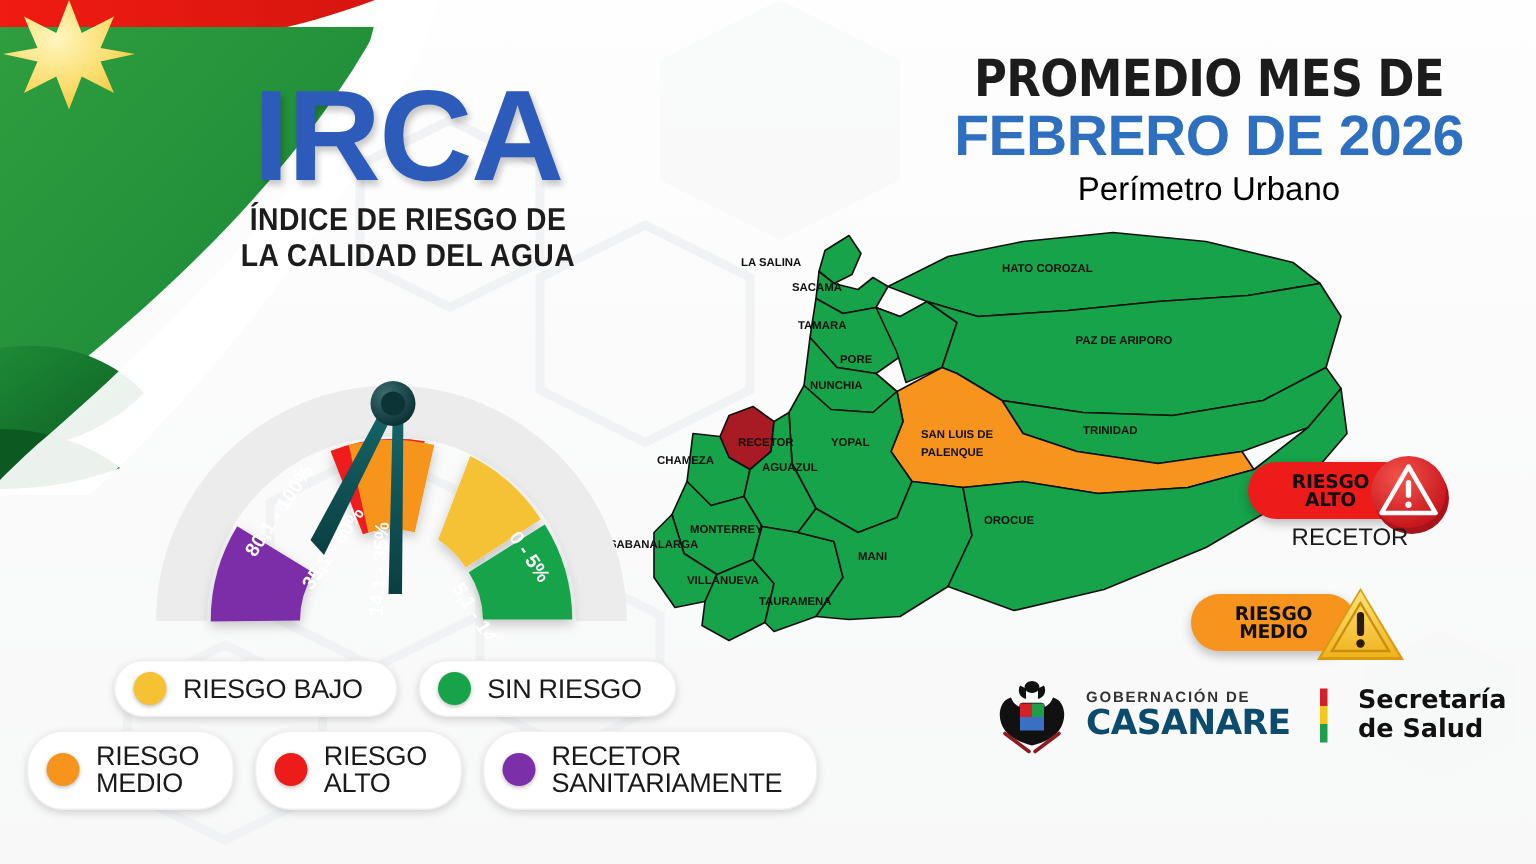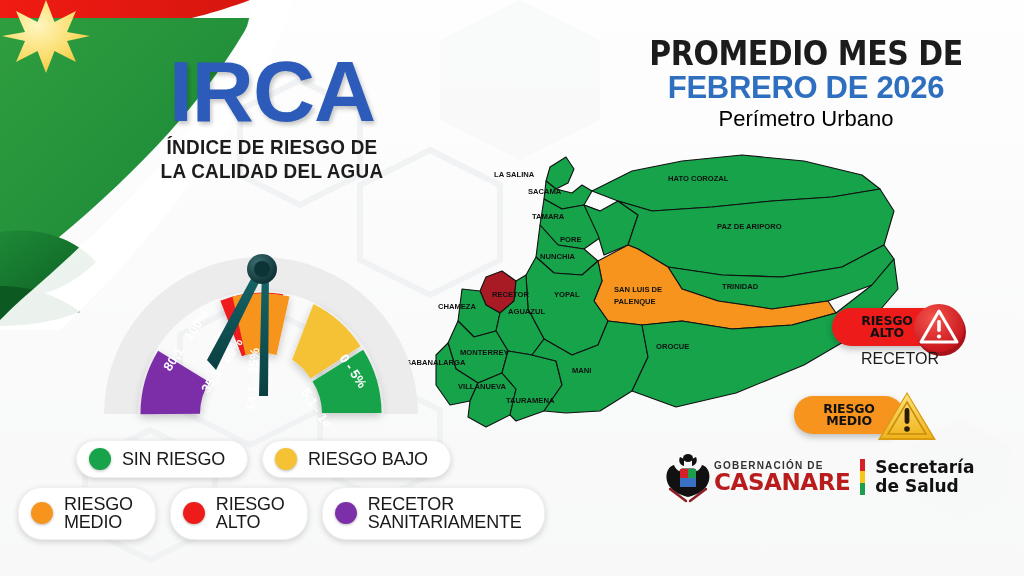--- a/index.html
+++ b/index.html
@@ -55,21 +55,21 @@
     border:1px solid #f0f0f0;
   }
   .dot{width:22px;height:22px;border-radius:50%;flex:0 0 auto;
        box-shadow:0 1px 3px rgba(0,0,0,.28);}
   .leg-txt{font-size:18px;line-height:1.02;color:#1a1a1a;white-space:pre-line;letter-spacing:-.2px;}
 
   
   .rtitle{position:absolute;left:596px;top:36px;width:420px;z-index:6;text-align:center;}
   .rt1{font-family:"DejaVu Sans",sans-serif;font-weight:bold;font-size:34px;line-height:1;
        color:#1c1c1c;letter-spacing:-.5px;transform:scaleX(.88);margin:0;}
-  .rt2{font-family:"Liberation Sans",sans-serif;font-weight:bold;font-size:31px;line-height:1.05;
+  .rt2{font-family:"Liberation Sans",sans-serif;font-weight:bold;font-size:38px;line-height:1.05;
        color:#2f6fbf;margin:2px 0 0 0;letter-spacing:-.3px;}
   .rt3{font-family:"Liberation Sans",sans-serif;font-size:22px;line-height:1.1;
        color:#000000;margin:2px 0 0 0;}
 
   
   .map{position:absolute;left:432px;top:149px;width:470px;height:290px;z-index:4;}
   .map svg{display:block;overflow:visible;}
   .m-lab{font-family:"Liberation Sans",sans-serif;font-weight:bold;font-size:7.6px;fill:#111;}
 
   
@@ -84,25 +84,25 @@
     box-shadow:0 3px 7px rgba(0,0,0,.25);
   }
   .bpill.alto{background:#ee1b1b;color:#111;}
   .bpill.medio{background:#f7941e;color:#111;}
   .b-name{position:absolute;left:0;top:50px;width:240px;text-align:center;
           font-size:16px;color:#1a1a1a;font-family:"Liberation Sans",sans-serif;}
   .b-icon{position:absolute;left:128px;top:0px;width:62px;height:56px;}
 
   
   .footer{position:absolute;left:662px;top:446px;width:300px;height:62px;z-index:6;
-          display:flex;align-items:center;}
+          display:flex;align-items:center;gap:10px;}
   .crest{width:52px;height:56px;flex:0 0 auto;}
   .gob{display:flex;flex-direction:column;justify-content:center;line-height:1;}
   .gob1{font-family:"Liberation Sans",sans-serif;font-size:10px;letter-spacing:1.2px;color:#333;font-weight:bold;}
-  .gob2{font-family:"DejaVu Sans",sans-serif;font-size:23px;font-weight:bold;color:#b91c1c;letter-spacing:-.4px;}
+  .gob2{font-family:"DejaVu Sans",sans-serif;font-size:23px;font-weight:bold;color:#0c4a6e;letter-spacing:-.4px;}
   .divbar{width:5px;height:36px;margin:0 10px;flex:0 0 auto;
           background:linear-gradient(to bottom,#d62027 0 33%,#f5c518 33% 66%,#1e9e4a 66% 100%);}
   .sec{font-family:"DejaVu Sans",sans-serif;font-size:17px;font-weight:bold;color:#111;line-height:1.12;white-space:pre-line;}
 </style>
 </head>
 <body>
 
 <div id="stage">
 
   <svg class="bg-hex" viewBox="0 0 1024 576" preserveAspectRatio="none">
@@ -214,26 +214,26 @@
         <path d="M166,22 L173,24 L172,150 L163,150 Z" fill="url(#ndl)"></path>
       </g>
       <circle cx="166" cy="23" r="15" fill="url(#hub)"></circle>
       <circle cx="166" cy="23" r="8" fill="#0c3336"></circle>
     </svg>
   </div>
 
   <div class="legend">
     <div class="leg-row r1">
       <div class="pill">
+        <span class="dot" style="background:#f5c234"></span>
+        <span class="leg-txt">RIESGO BAJO</span>
+      </div>
+      <div class="pill">
         <span class="dot" style="background:#16a34a"></span>
         <span class="leg-txt">SIN RIESGO</span>
-      </div>
-      <div class="pill">
-        <span class="dot" style="background:#f5c234"></span>
-        <span class="leg-txt">RIESGO BAJO</span>
       </div>
     </div>
     <div class="leg-row r2">
       <div class="pill">
         <span class="dot" style="background:#f7941e"></span>
         <span class="leg-txt">RIESGO
 MEDIO</span>
       </div>
       <div class="pill">
         <span class="dot" style="background:#ee1b1b"></span>

